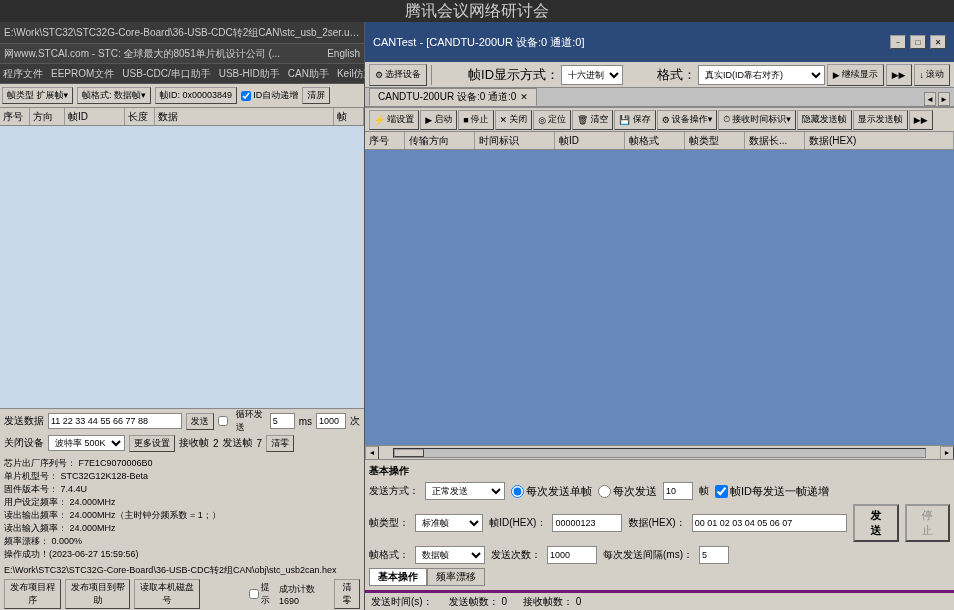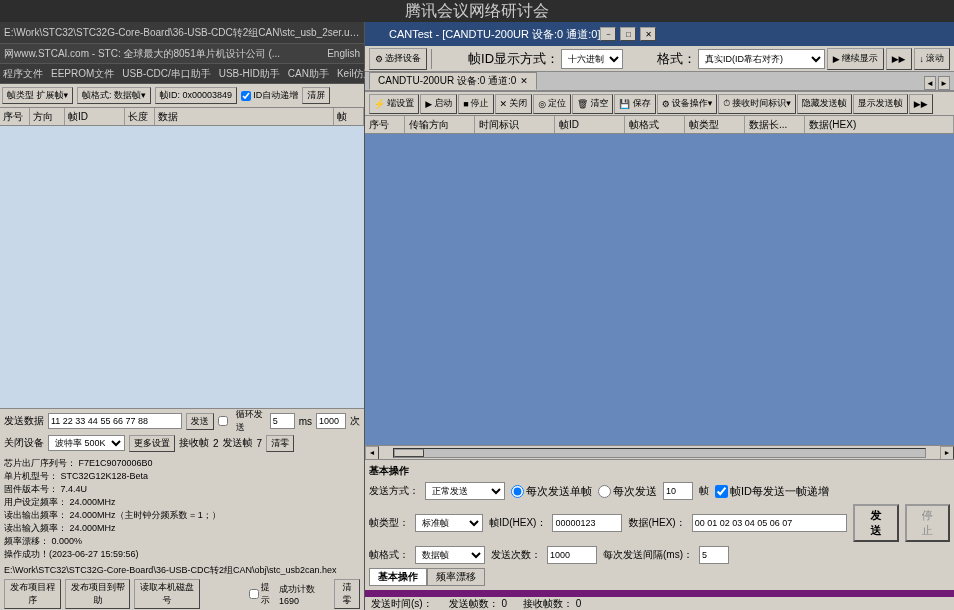--- a/index.html
+++ b/index.html
@@ -196,28 +196,28 @@
     
     .right-panel {
       flex: 1;
       display: flex;
       flex-direction: column;
       background: #d4d0c8;
       min-width: 0;
     }
 
     .cantest-title-bar {
-      height: 24px;
+      height: 40px;
       background: #2b4a7a;
       display: flex;
       align-items: center;
-      padding: 0 24px;
+      padding: 0 8px;
       color: #fff;
       font-size: 11px;
-      justify-content: flex-start;
+      justify-content: space-between;
     }
 
     .window-controls {
       display: flex;
       gap: 4px;
     }
 
     .win-btn {
       width: 16px;
       height: 14px;
@@ -511,21 +511,21 @@
     }
 
     .tab-bottom.active {
       background: #fff;
       font-weight: bold;
     }
 
     .status-bar {
       height: 20px;
       background: #d4d0c8;
-      border-top: 7px solid #701a75;
+      border-top: 3px solid #701a75;
       display: flex;
       align-items: center;
       padding: 0 6px;
       gap: 16px;
     }
 
     .status-item {
       font-size: 10px;
       color: #000;
     }

